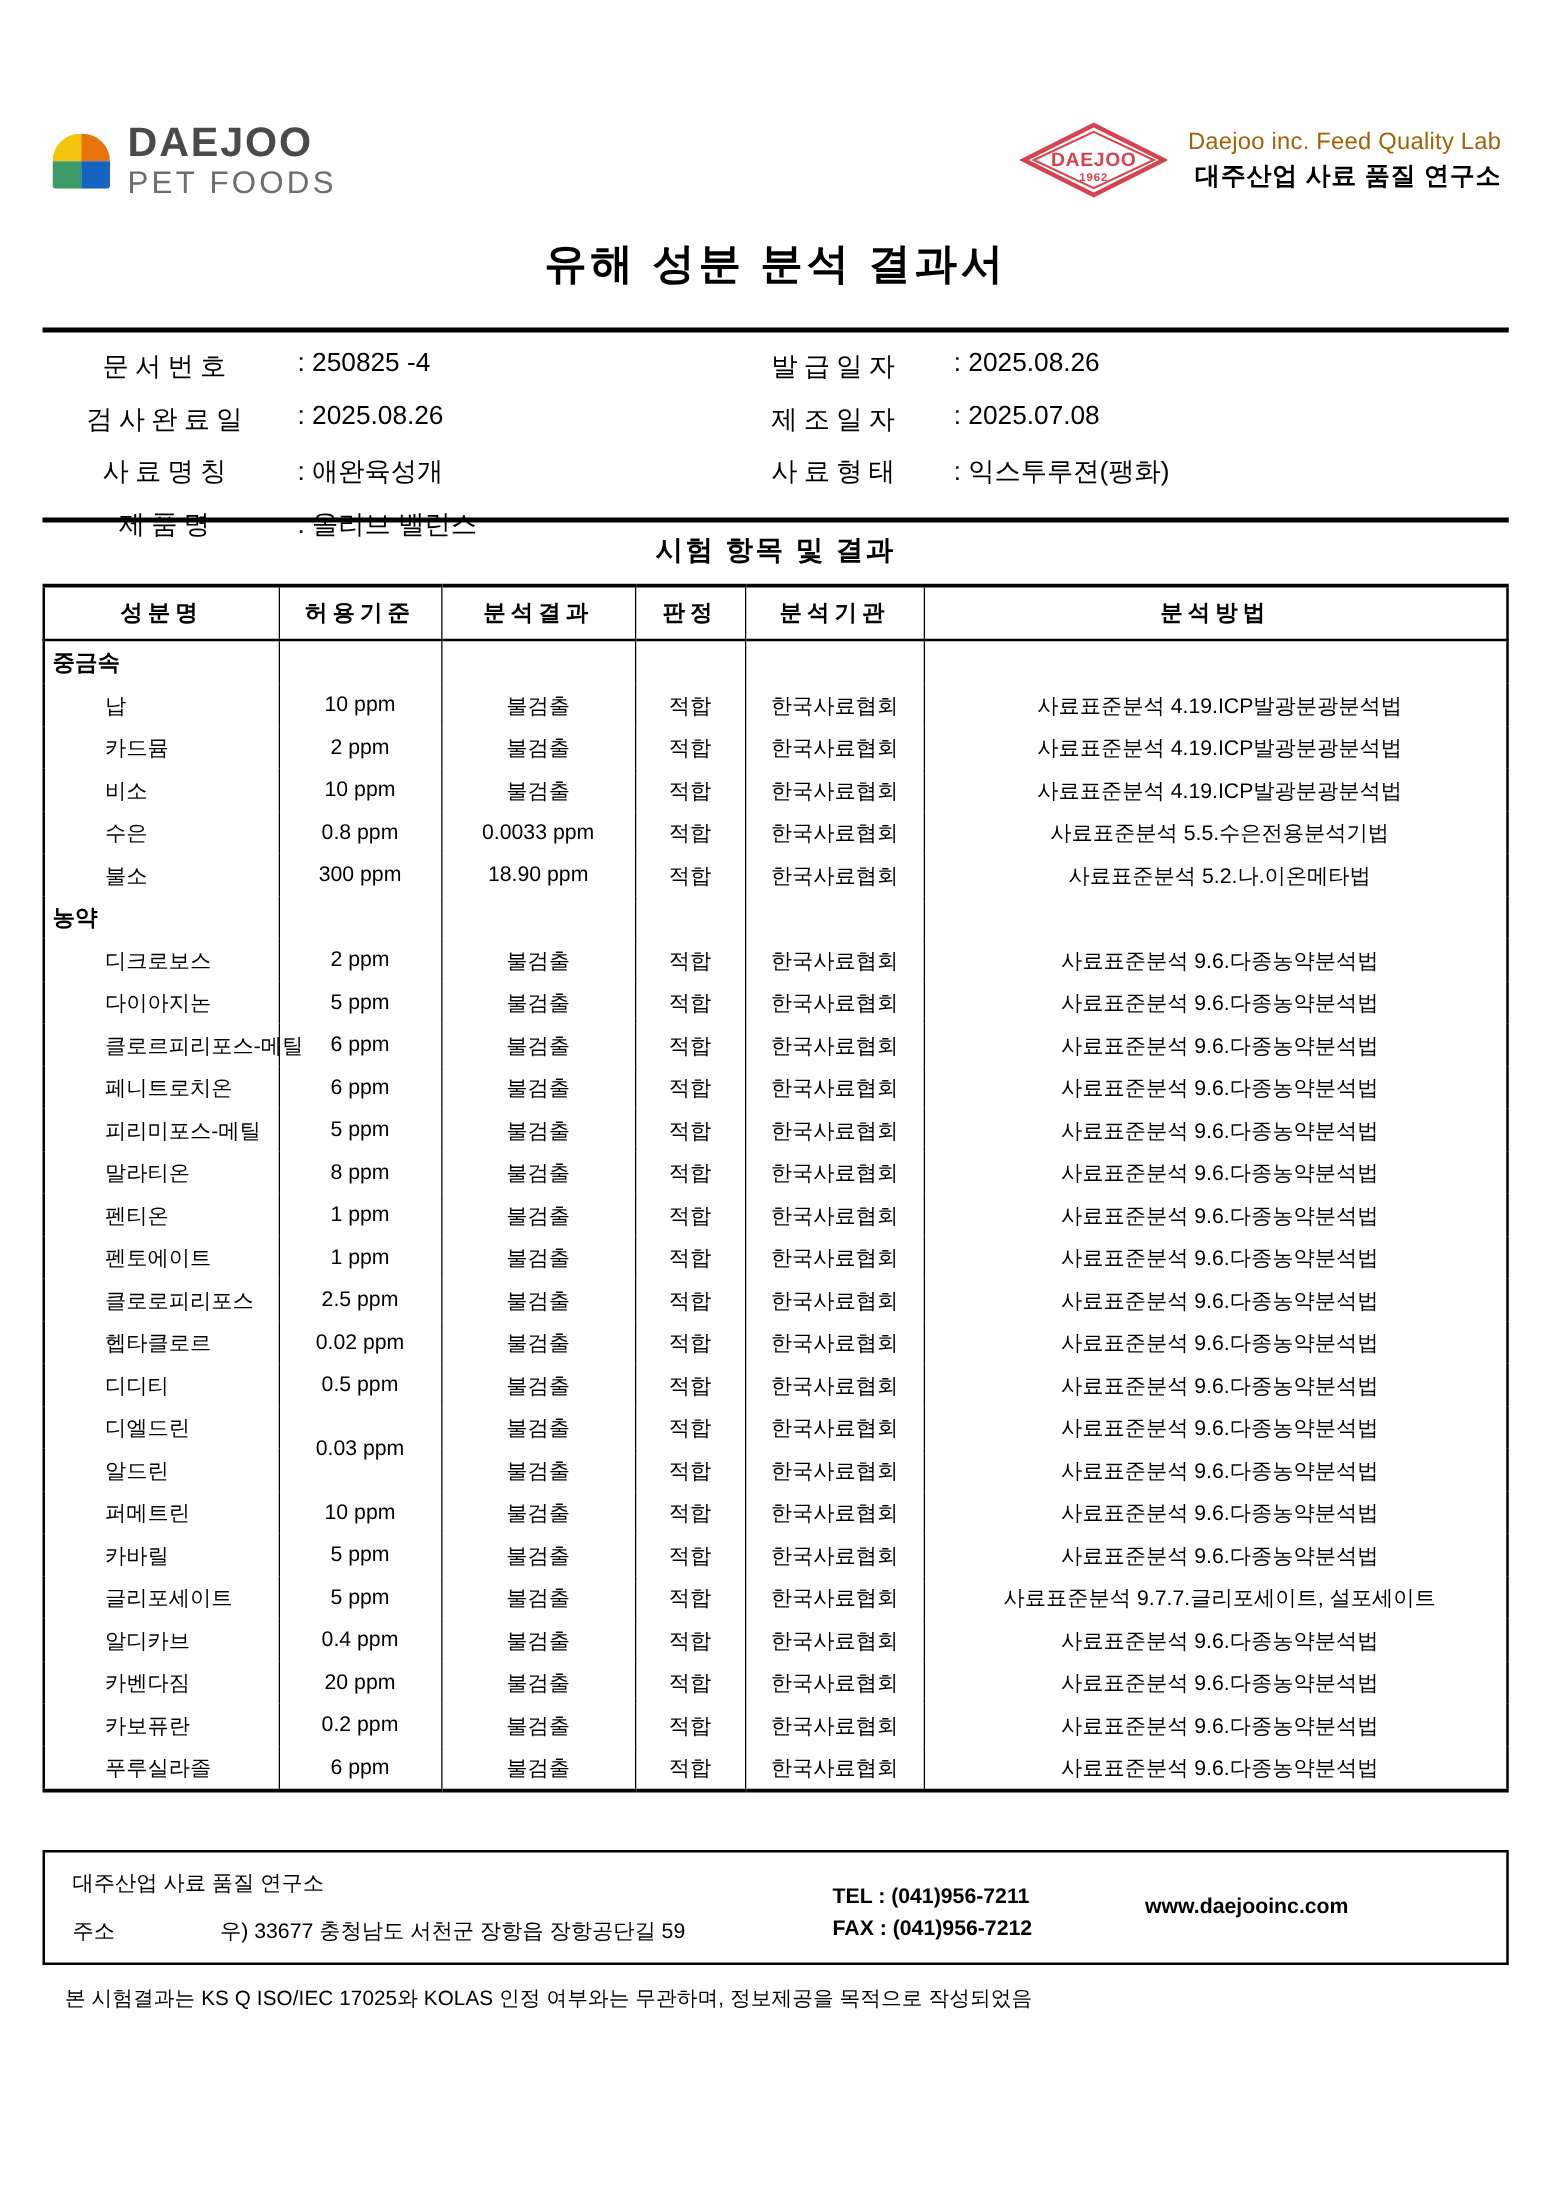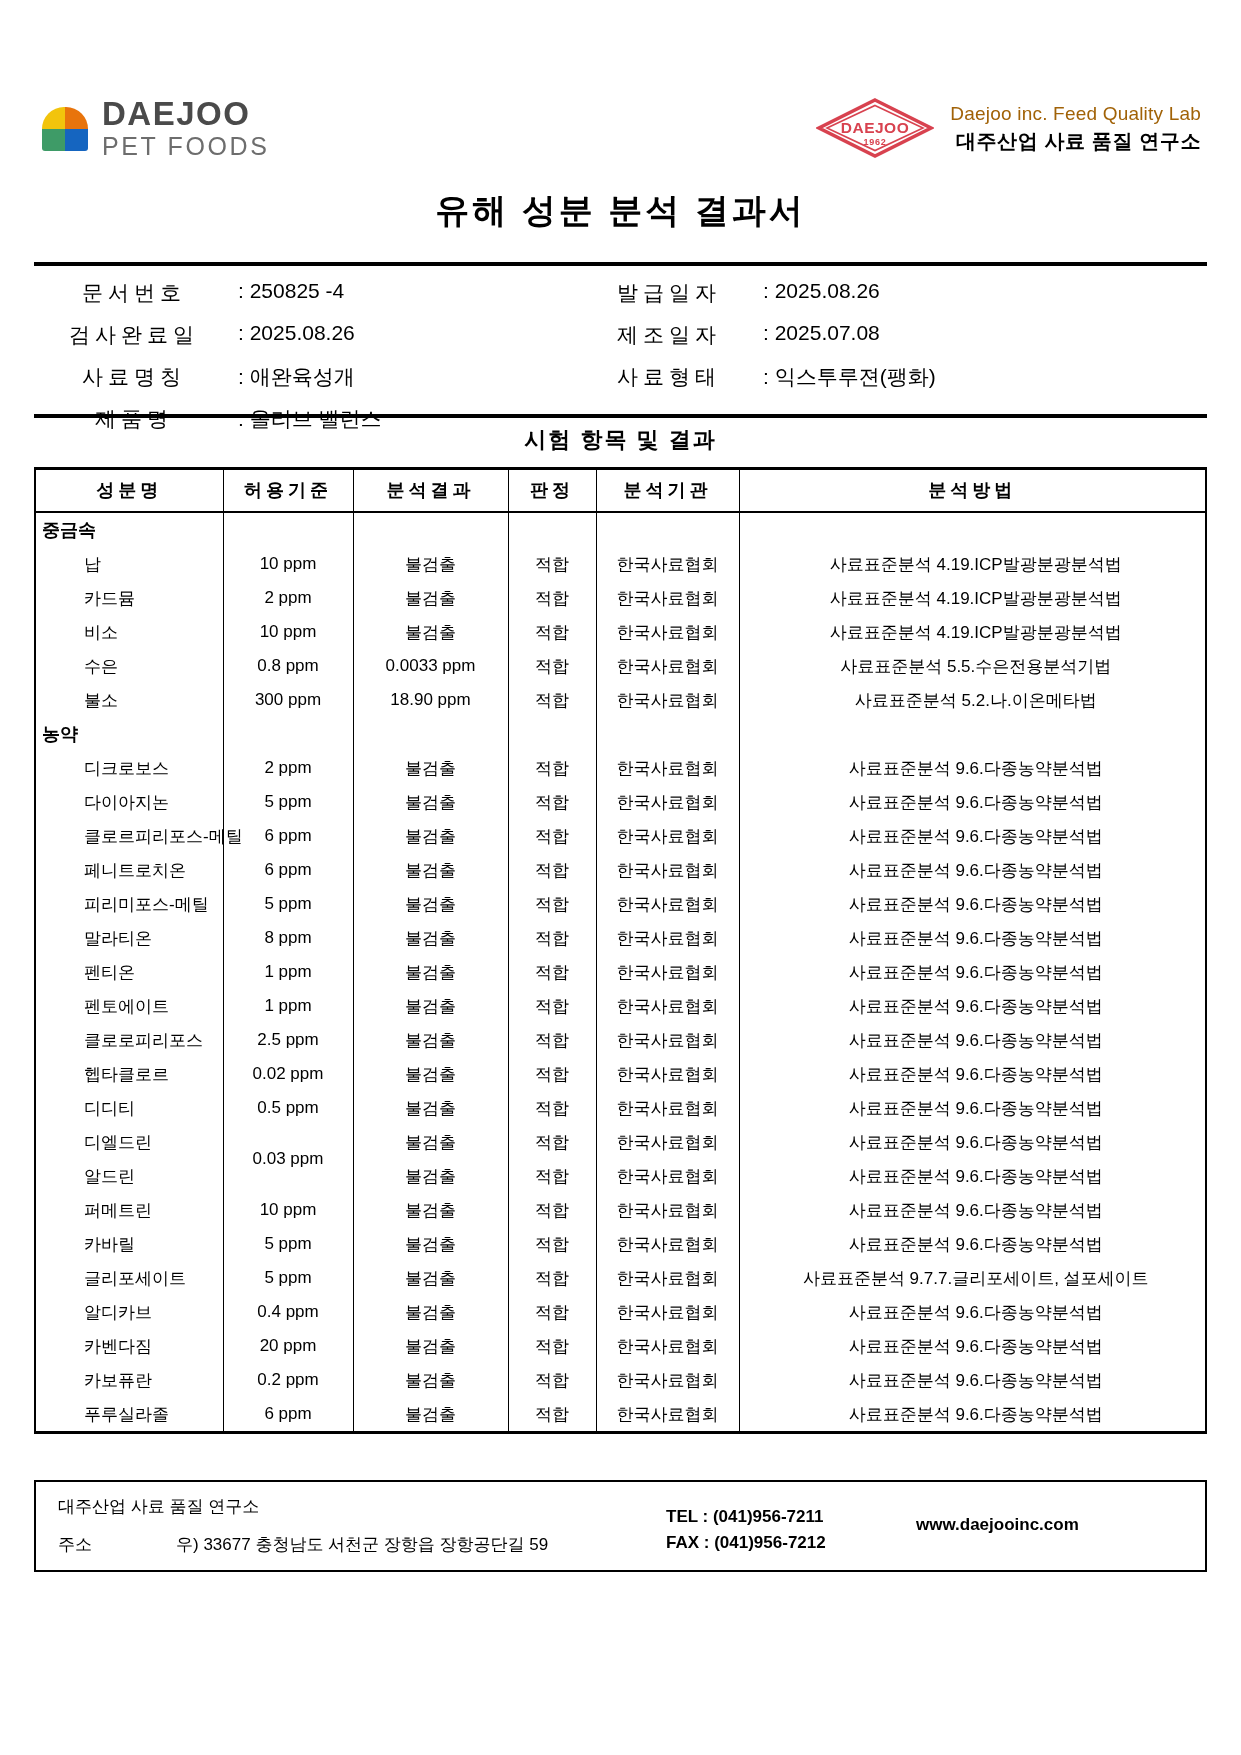--- a/index.html
+++ b/index.html
@@ -557,14 +557,15 @@
     <div class="footer-inner">
       <span class="f-lab">대주산업 사료 품질 연구소</span>
       <span class="f-addr-label">주소</span>
       <span class="f-addr-value">우) 33677 충청남도 서천군 장항읍 장항공단길 59</span>
       <span class="f-tel">TEL : (041)956-7211</span>
       <span class="f-fax">FAX : (041)956-7212</span>
       <span class="f-web">www.daejooinc.com</span>
     </div>
   </div>
 
+  <div class="disclaimer">본 시험결과는  KS Q ISO/IEC 17025와 KOLAS 인정 여부와는 무관하며, 정보제공을 목적으로 작성되었음</div>
 
 </div>
 
 </body></html>

